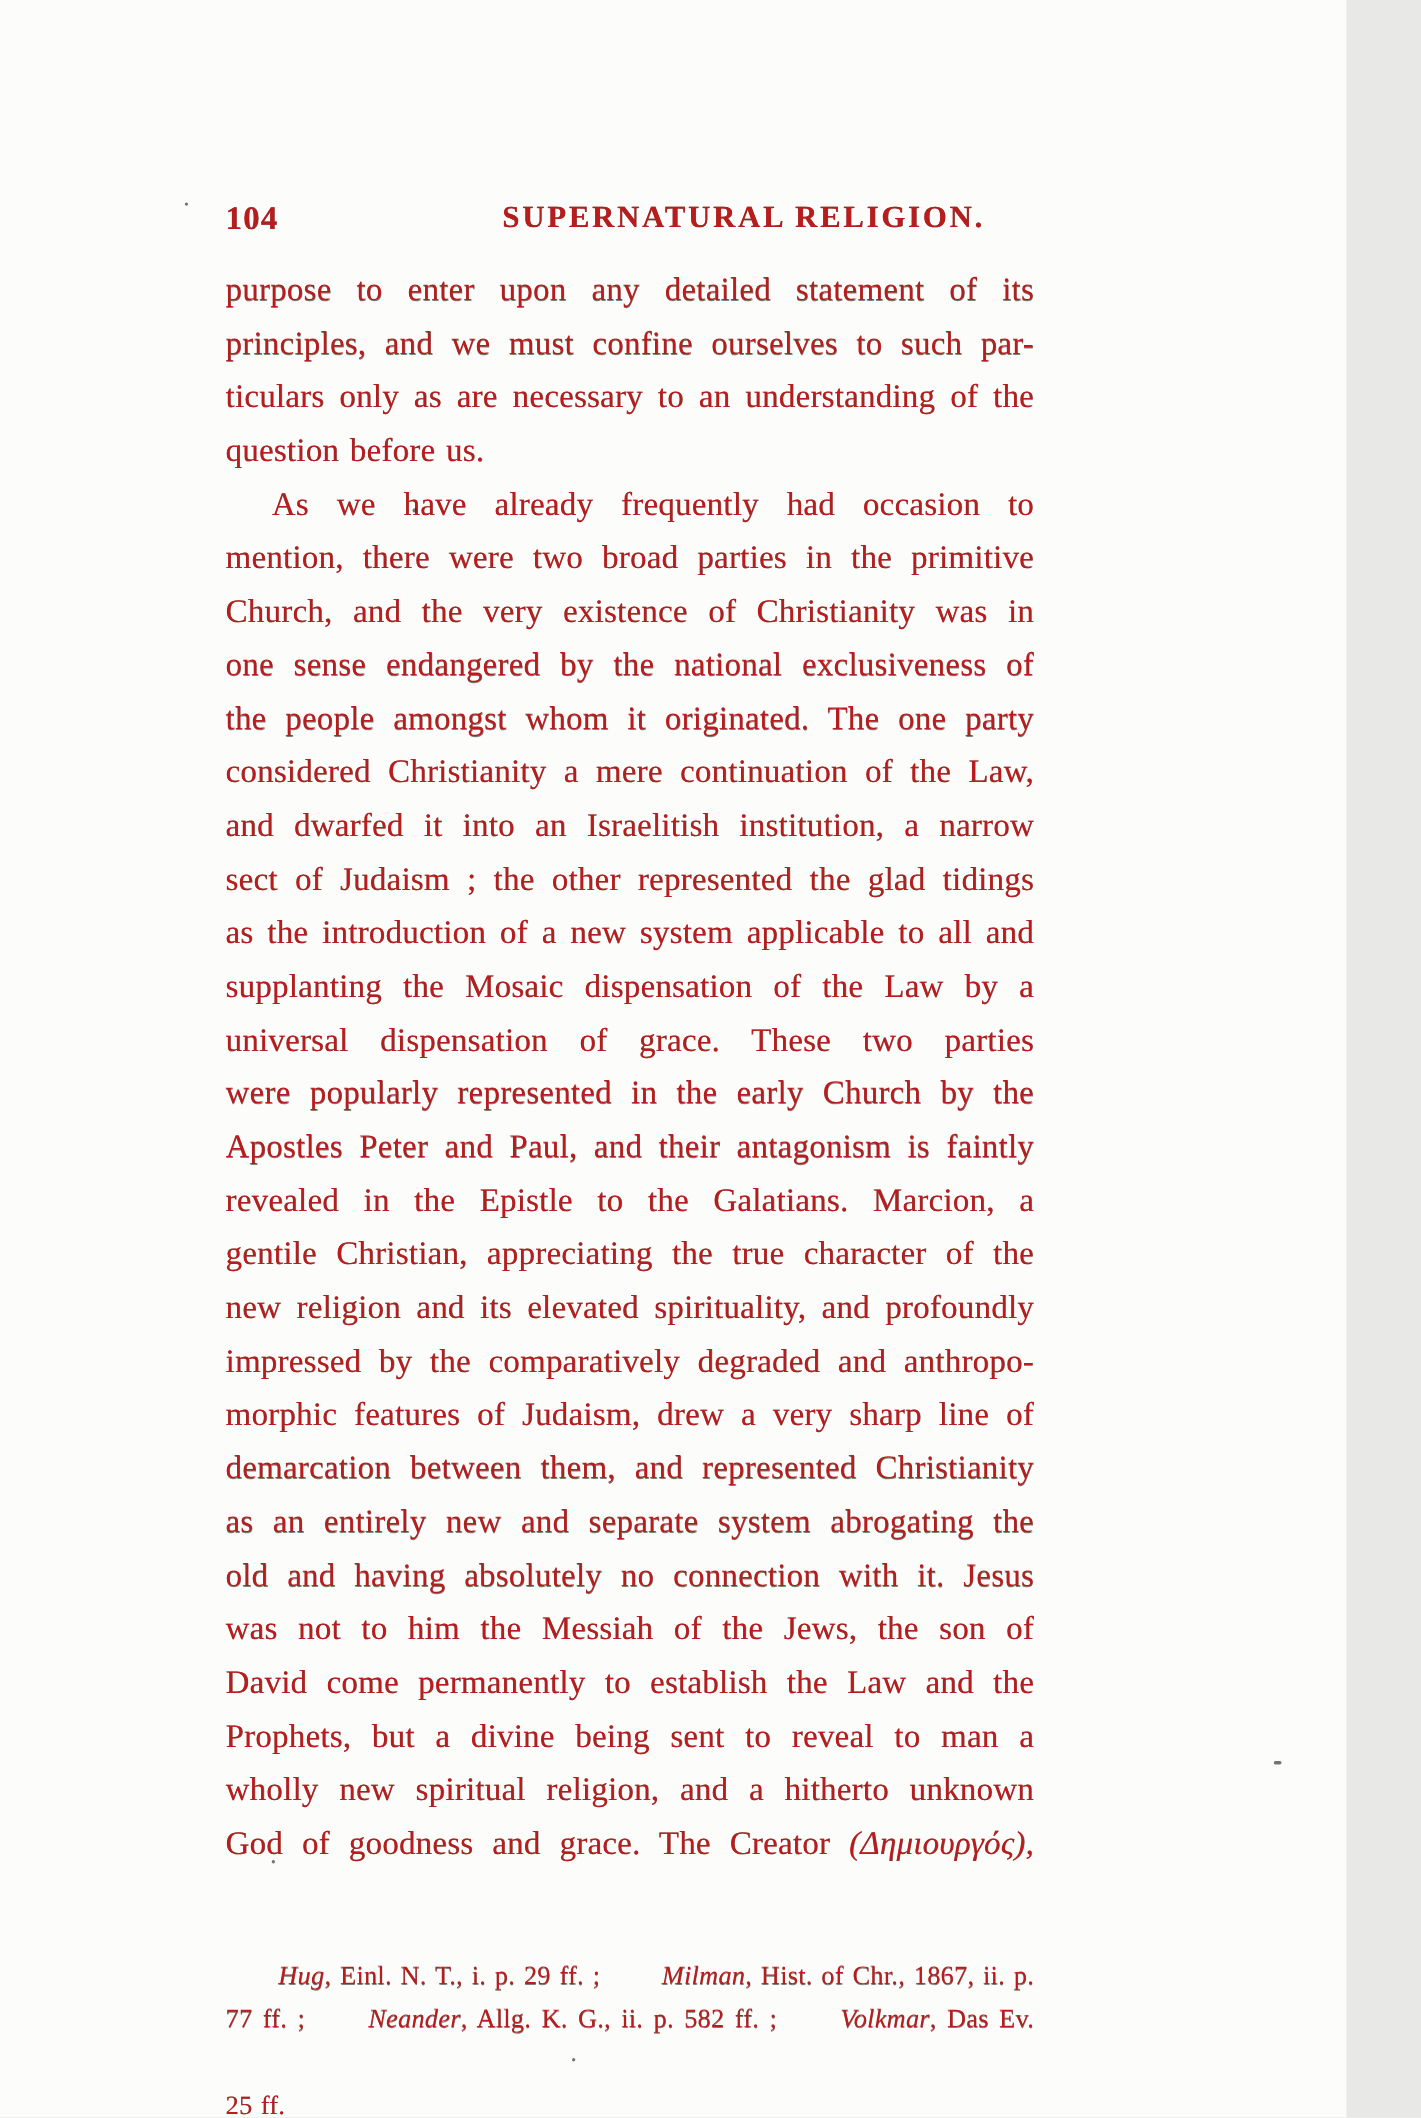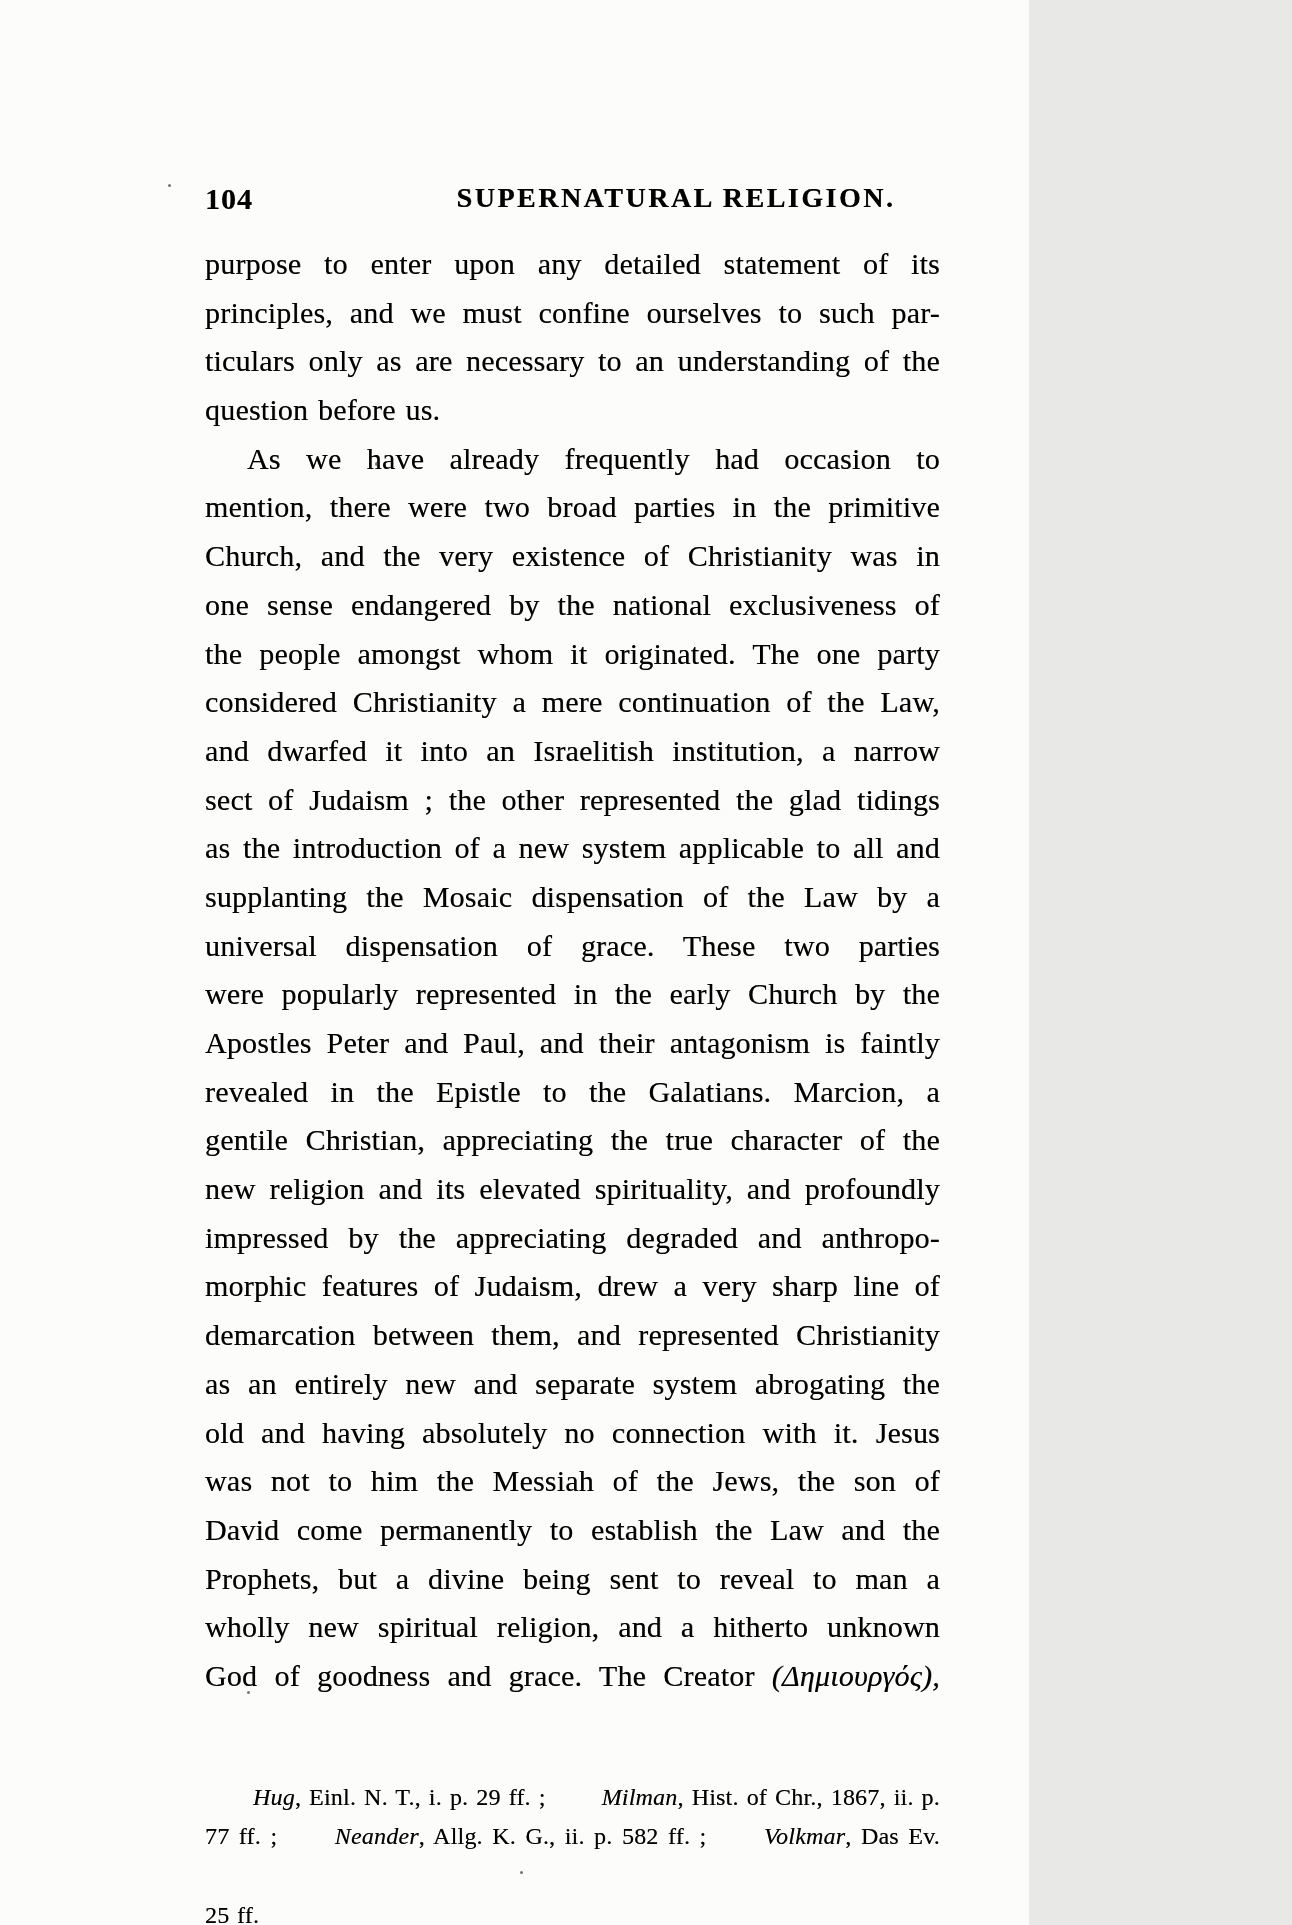--- a/index.html
+++ b/index.html
@@ -2,26 +2,26 @@
 <html><head>
 <meta charset="utf-8">
 <style>
   html, body {
     margin: 0;
     padding: 0;
     background: #e8e8e6;
   }
   .page {
     position: relative;
-    width: 1029px;
+    width: 1224px;
     height: 1925px;
     background: #fcfcfa;
     overflow: hidden;
     font-family: "Liberation Serif", "DejaVu Serif", serif;
-    color: #000000;
+    color: #b91c1c;
   }
   
   .page-number {
     position: absolute;
     left: 205px;
     top: 182px;
     font-size: 30px;
     font-weight: 700;
     letter-spacing: 1px;
     text-shadow: 0.3px 0.3px 0.6px rgba(0,0,0,0.55);
@@ -127,21 +127,21 @@
     <div class="line">and dwarfed it into an Israelitish institution, a narrow</div>
     <div class="line">sect of Judaism ; the other represented the glad tidings</div>
     <div class="line">as the introduction of a new system applicable to all and</div>
     <div class="line">supplanting the Mosaic dispensation of the Law by a</div>
     <div class="line">universal dispensation of grace. These two parties</div>
     <div class="line">were popularly represented in the early Church by the</div>
     <div class="line">Apostles Peter and Paul, and their antagonism is faintly</div>
     <div class="line">revealed in the Epistle to the Galatians. Marcion, a</div>
     <div class="line">gentile Christian, appreciating the true character of the</div>
     <div class="line">new religion and its elevated spirituality, and profoundly</div>
-    <div class="line">impressed by the appreciating degraded and anthropo-</div>
+    <div class="line">impressed by the comparatively degraded and anthropo-</div>
     <div class="line">morphic features of Judaism, drew a very sharp line of</div>
     <div class="line">demarcation between them, and represented Christianity</div>
     <div class="line">as an entirely new and separate system abrogating the</div>
     <div class="line">old and having absolutely no connection with it. Jesus</div>
     <div class="line">was not to him the Messiah of the Jews, the son of</div>
     <div class="line">David come permanently to establish the Law and the</div>
     <div class="line">Prophets, but a divine being sent to reveal to man a</div>
     <div class="line">wholly new spiritual religion, and a hitherto unknown</div>
     <div class="line"><span>God of goodness and grace. The Creator </span><span class="greek">(Δημιουργός),</span></div>
   </div>

